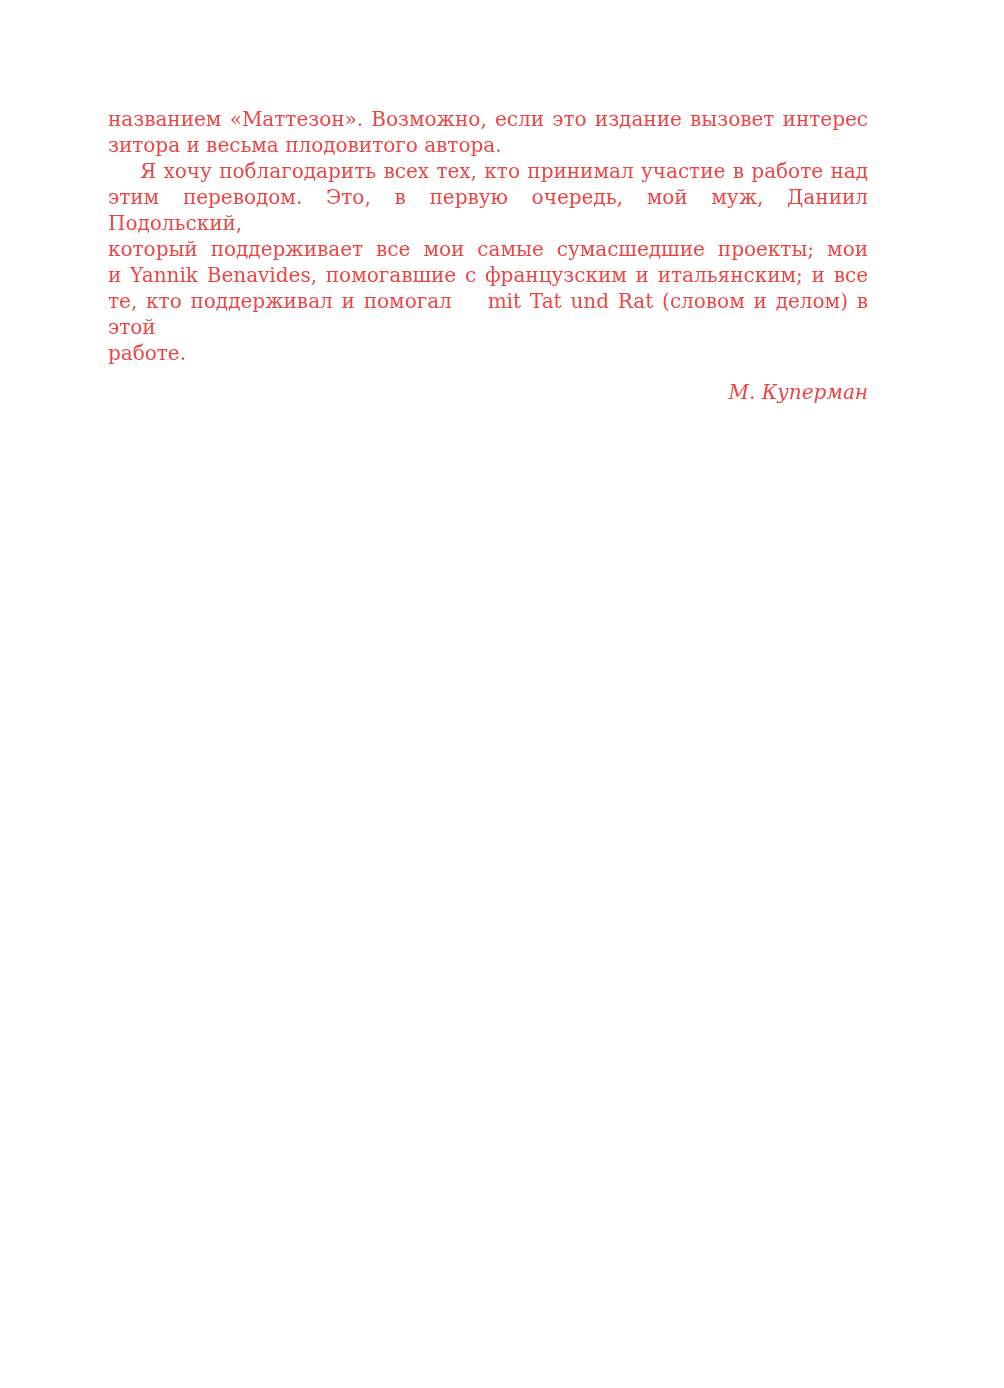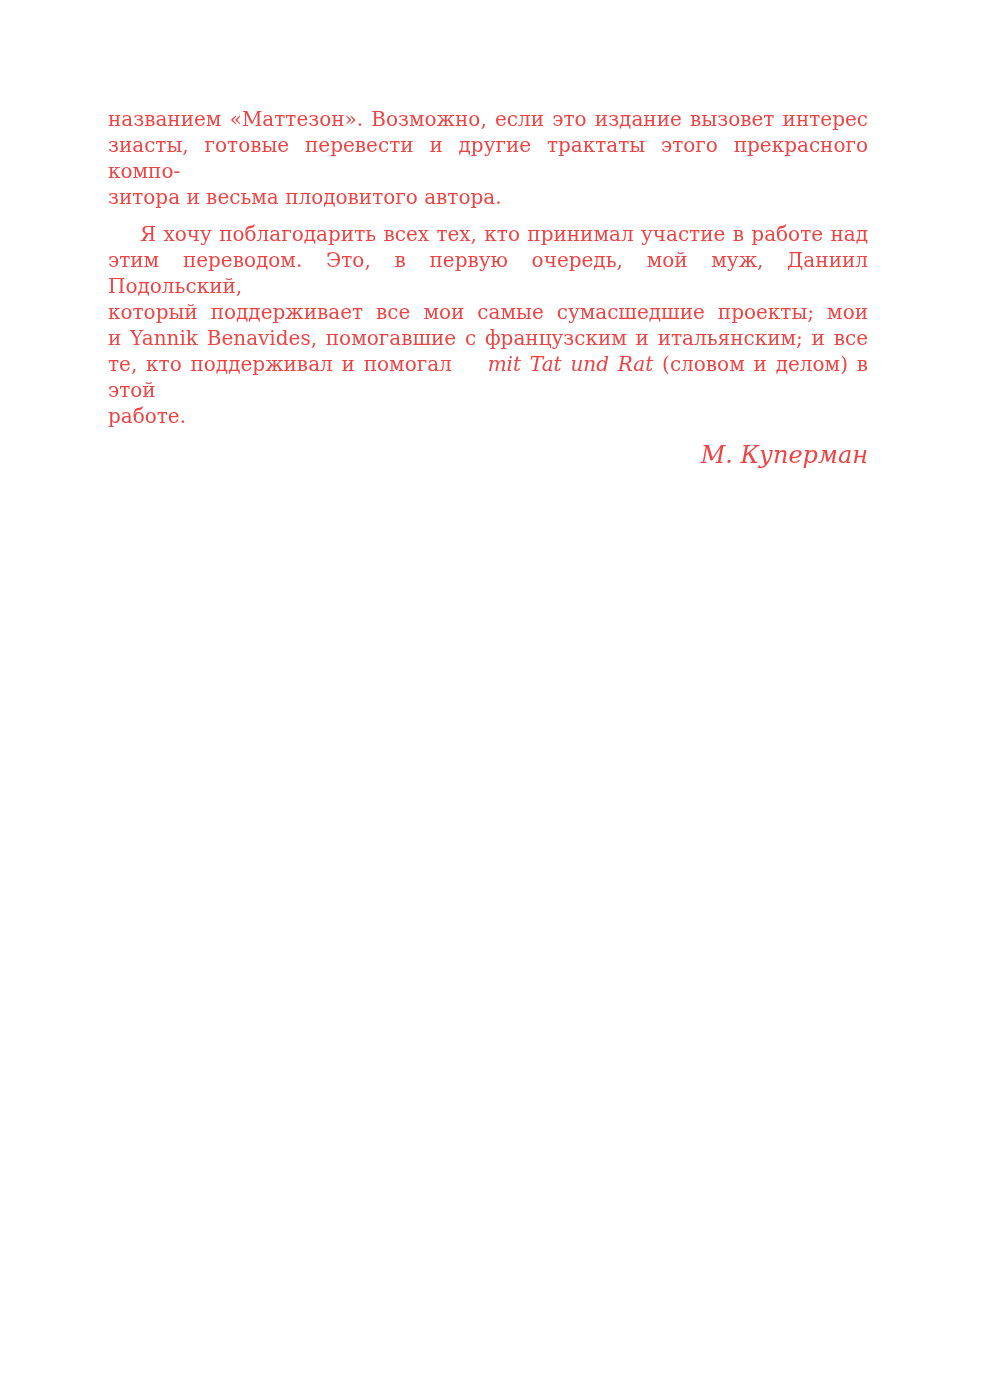--- a/index.html
+++ b/index.html
@@ -33,44 +33,41 @@
     display: block;
     text-align: justify;
     text-align-last: justify;
   }
   .line.last {
     text-align: center;
     text-align-last: left;
   }
   .line.indent {
     text-indent: 32px;
-    margin-top: 11px;
   }
   .italic {
-    font-style: italic;
     margin-left: 27px;
   }
   .signature {
     display: block;
     margin-top: 13px;
     text-align: right;
     font-style: italic;
-    font-size: 24px;
+    font-size: 20px;
     line-height: 26px;
   }
 </style>
 </head>
 <body>
 
 <div class="page">
   <div class="text-block">
 
     <p class="para">
       <span class="line">названием «Маттезон». Возможно, если это издание вызовет интерес</span>
-      <span class="line">зиасты, готовые перевести и другие трактаты этого прекрасного компо-</span>
       <span class="line last">зитора и весьма плодовитого автора.</span>
     </p>
 
     <p class="para">
       <span class="line indent">Я хочу поблагодарить всех тех, кто принимал участие в работе над</span>
       <span class="line">этим переводом. Это, в первую очередь, мой муж, Даниил Подольский,</span>
       <span class="line">который поддерживает все мои самые сумасшедшие проекты; мои</span>
       <span class="line">и Yannik Benavides, помогавшие с французским и итальянским; и все</span>
       <span class="line"><span>те, кто поддерживал и помогал </span><span class="italic">mit Tat und Rat</span><span> (словом и делом) в этой</span></span>
       <span class="line last">работе.</span>

